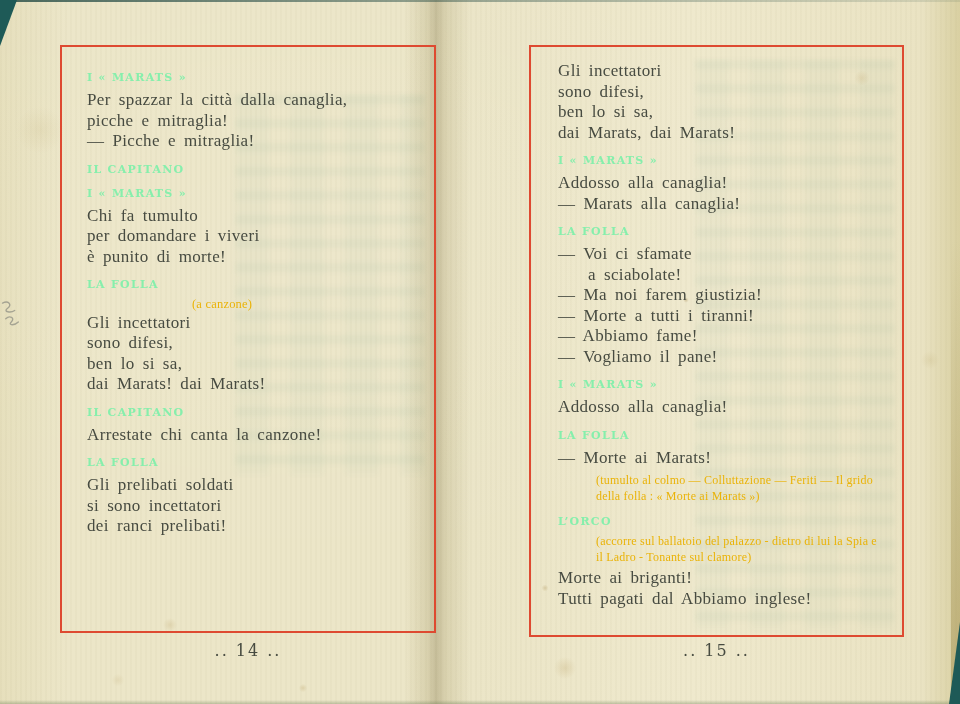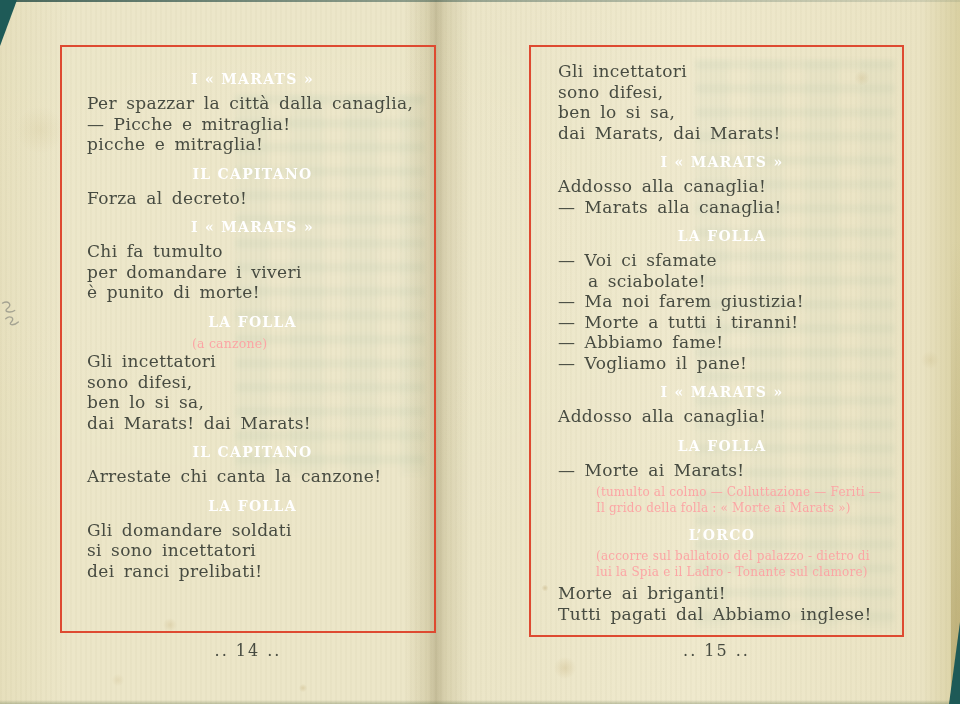--- a/index.html
+++ b/index.html
@@ -65,32 +65,32 @@
     position:absolute; box-sizing:border-box;
     border:2.5px solid #de4a31;
   }
   .frame.left  { left:60px;  top:45px; width:376px; height:588px; }
   .frame.right { left:529px; top:45px; width:375px; height:592px; }
   .content { position:absolute; inset:0; box-sizing:border-box; }
   .frame.left  .content { padding:20px 16px 0 25px; }
   .frame.right .content { padding:14px 16px 0 27px; }
 
   .speaker {
-    font-size:14px; font-weight:bold; letter-spacing:1.3px;
-    text-align:center; color:#ffffff; margin:11px 0 6px;
+    font-size:11px; font-weight:bold; letter-spacing:1.3px;
+    color:#86efac; margin:11px 0 6px;
   }
   .speaker.first { margin-top:4px; }
   p.line {
     font-size:17px; line-height:20.5px; margin:0;
-    color:#474b41; word-spacing:3.5px; letter-spacing:0.35px;
+    color:#474b41; word-spacing:3.5px; letter-spacing:0.35px;font-family:Liberation Serif, serif;
   }
   p.line.indent { padding-left:30px; }
   .stage {
-    font-size:12px; line-height:15.5px; color:#fca5a5;
-    margin:5px 0 3px 38px; letter-spacing:0.2px;
+    font-size:12px; line-height:15.5px; color:#eab308;
+    margin:5px 0 3px 38px; letter-spacing:0.2px;font-family:Liberation Serif, serif;
   }
   .stage.center-ish { margin:1px 0 0 105px; font-size:12.5px; }
   .pagenum {
     position:absolute; font-size:16px; letter-spacing:2px; color:#474b41;
     text-align:center; top:641px;
   }
   .pagenum.left  { left:60px;  width:376px; }
   .pagenum.right { left:529px; width:375px; }
 </style>
 </head>
@@ -101,43 +101,42 @@
   <div class="ghost g-left"></div>
   <div class="ghost g-right"></div>
   <div class="stains"></div>
   <div class="gutter"></div>
 
   <section>
     <div class="frame left">
       <div class="content">
         <h3 class="speaker first">I « MARATS »</h3>
         <p class="line">Per spazzar la città dalla canaglia,</p>
+        <p class="line">picche e mitraglia!</p>
         <p class="line">— Picche e mitraglia!</p>
-        <p class="line">picche e mitraglia!</p>
 
         <h3 class="speaker">IL CAPITANO</h3>
-        <p class="line">Forza al decreto!</p>
 
         <h3 class="speaker">I « MARATS »</h3>
         <p class="line">Chi fa tumulto</p>
         <p class="line">per domandare i viveri</p>
         <p class="line">è punito di morte!</p>
 
         <h3 class="speaker">LA FOLLA</h3>
         <div class="stage center-ish">(a canzone)</div>
         <p class="line">Gli incettatori</p>
         <p class="line">sono difesi,</p>
         <p class="line">ben lo si sa,</p>
         <p class="line">dai Marats! dai Marats!</p>
 
         <h3 class="speaker">IL CAPITANO</h3>
         <p class="line">Arrestate chi canta la canzone!</p>
 
         <h3 class="speaker">LA FOLLA</h3>
-        <p class="line">Gli domandare soldati</p>
+        <p class="line">Gli prelibati soldati</p>
         <p class="line">si sono incettatori</p>
         <p class="line">dei ranci prelibati!</p>
       </div>
     </div>
     <div class="pagenum left">.. 14 ..</div>
   </section>
 
   <section>
     <div class="frame right">
       <div class="content">

